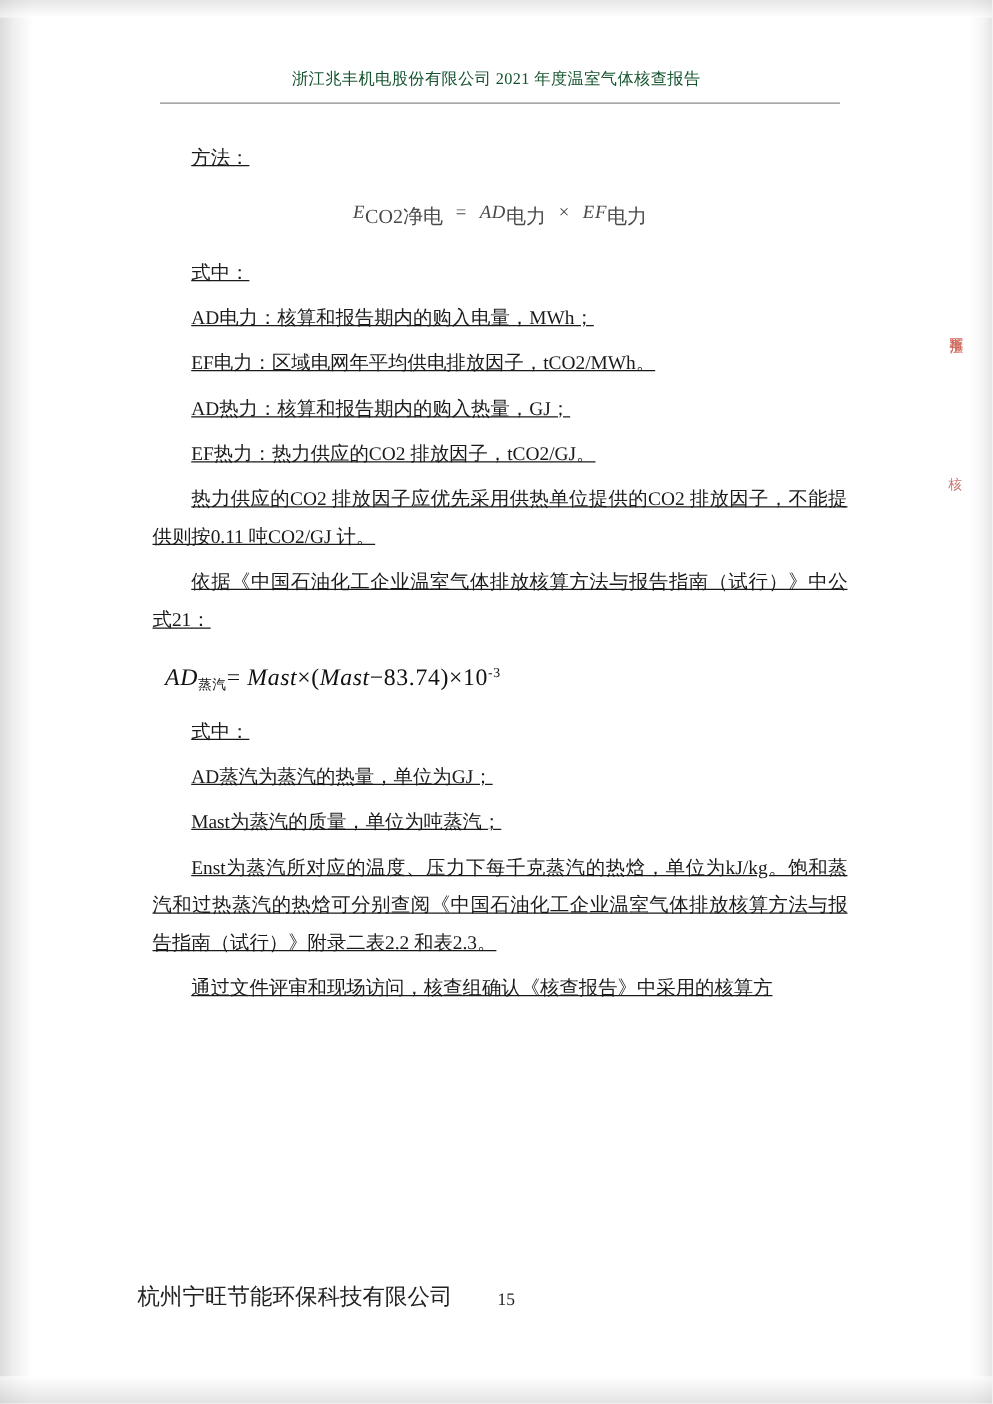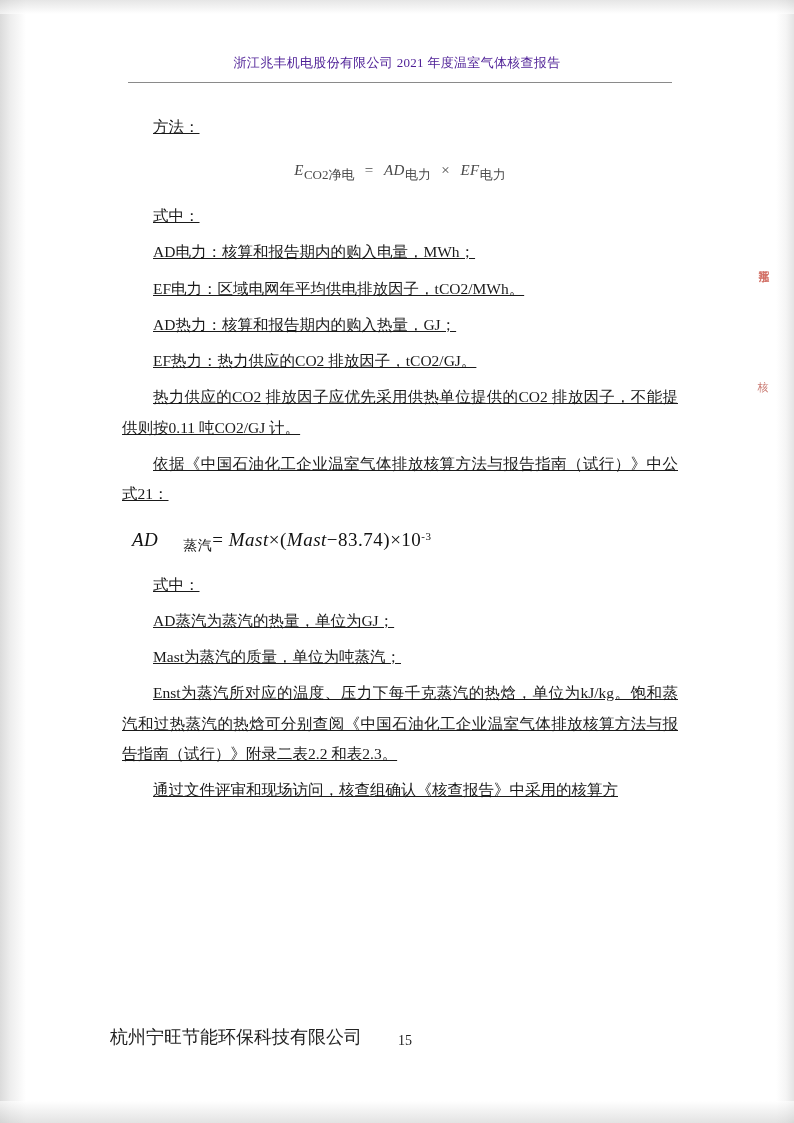--- a/index.html
+++ b/index.html
@@ -48,21 +48,21 @@
     opacity: .6;
   }
 
   .header {
     position: absolute;
     left: 0; right: 0;
     top: 54px;
     text-align: center;
     font-size: 13px;
     letter-spacing: .3px;
-    color: #4c1d95;
+    color: #14532d;
   }
   .header-rule {
     position: absolute;
     left: 128px;
     right: 122px;
     top: 82px;
     border-top: 1px solid #8a8a8a;
   }
 
   .body {
@@ -85,42 +85,41 @@
   .formula-line {
     font-family: "Liberation Serif", serif;
     font-style: italic;
     font-size: 15px;
     color: #4a4a4a;
     letter-spacing: .5px;
     margin: 14px 0;
   }
   .formula-line .sub {
     font-style: normal;
-    font-size: 13px;
+    font-size: 16px;
     vertical-align: -.28em;
     letter-spacing: 0;
   }
   .formula-line .op {
     font-style: normal;
     padding: 0 6px;
   }
 
   .formula-ad {
     font-family: "Liberation Serif", serif;
     font-style: italic;
     font-size: 19px;
     margin: 12px 0 10px 10px;
     color: #111;
     letter-spacing: .5px;
   }
   .formula-ad .sub {
     font-style: normal;
-    font-size: 14px;
+    font-size: 11px;
     vertical-align: -.3em;
-    margin-left: 25px;
   }
   .formula-ad .supr {
     font-style: normal;
     font-size: 11px;
     vertical-align: .55em;
   }
   .formula-ad .rm { font-style: normal; }
 
   .footer-left {
     position: absolute;

